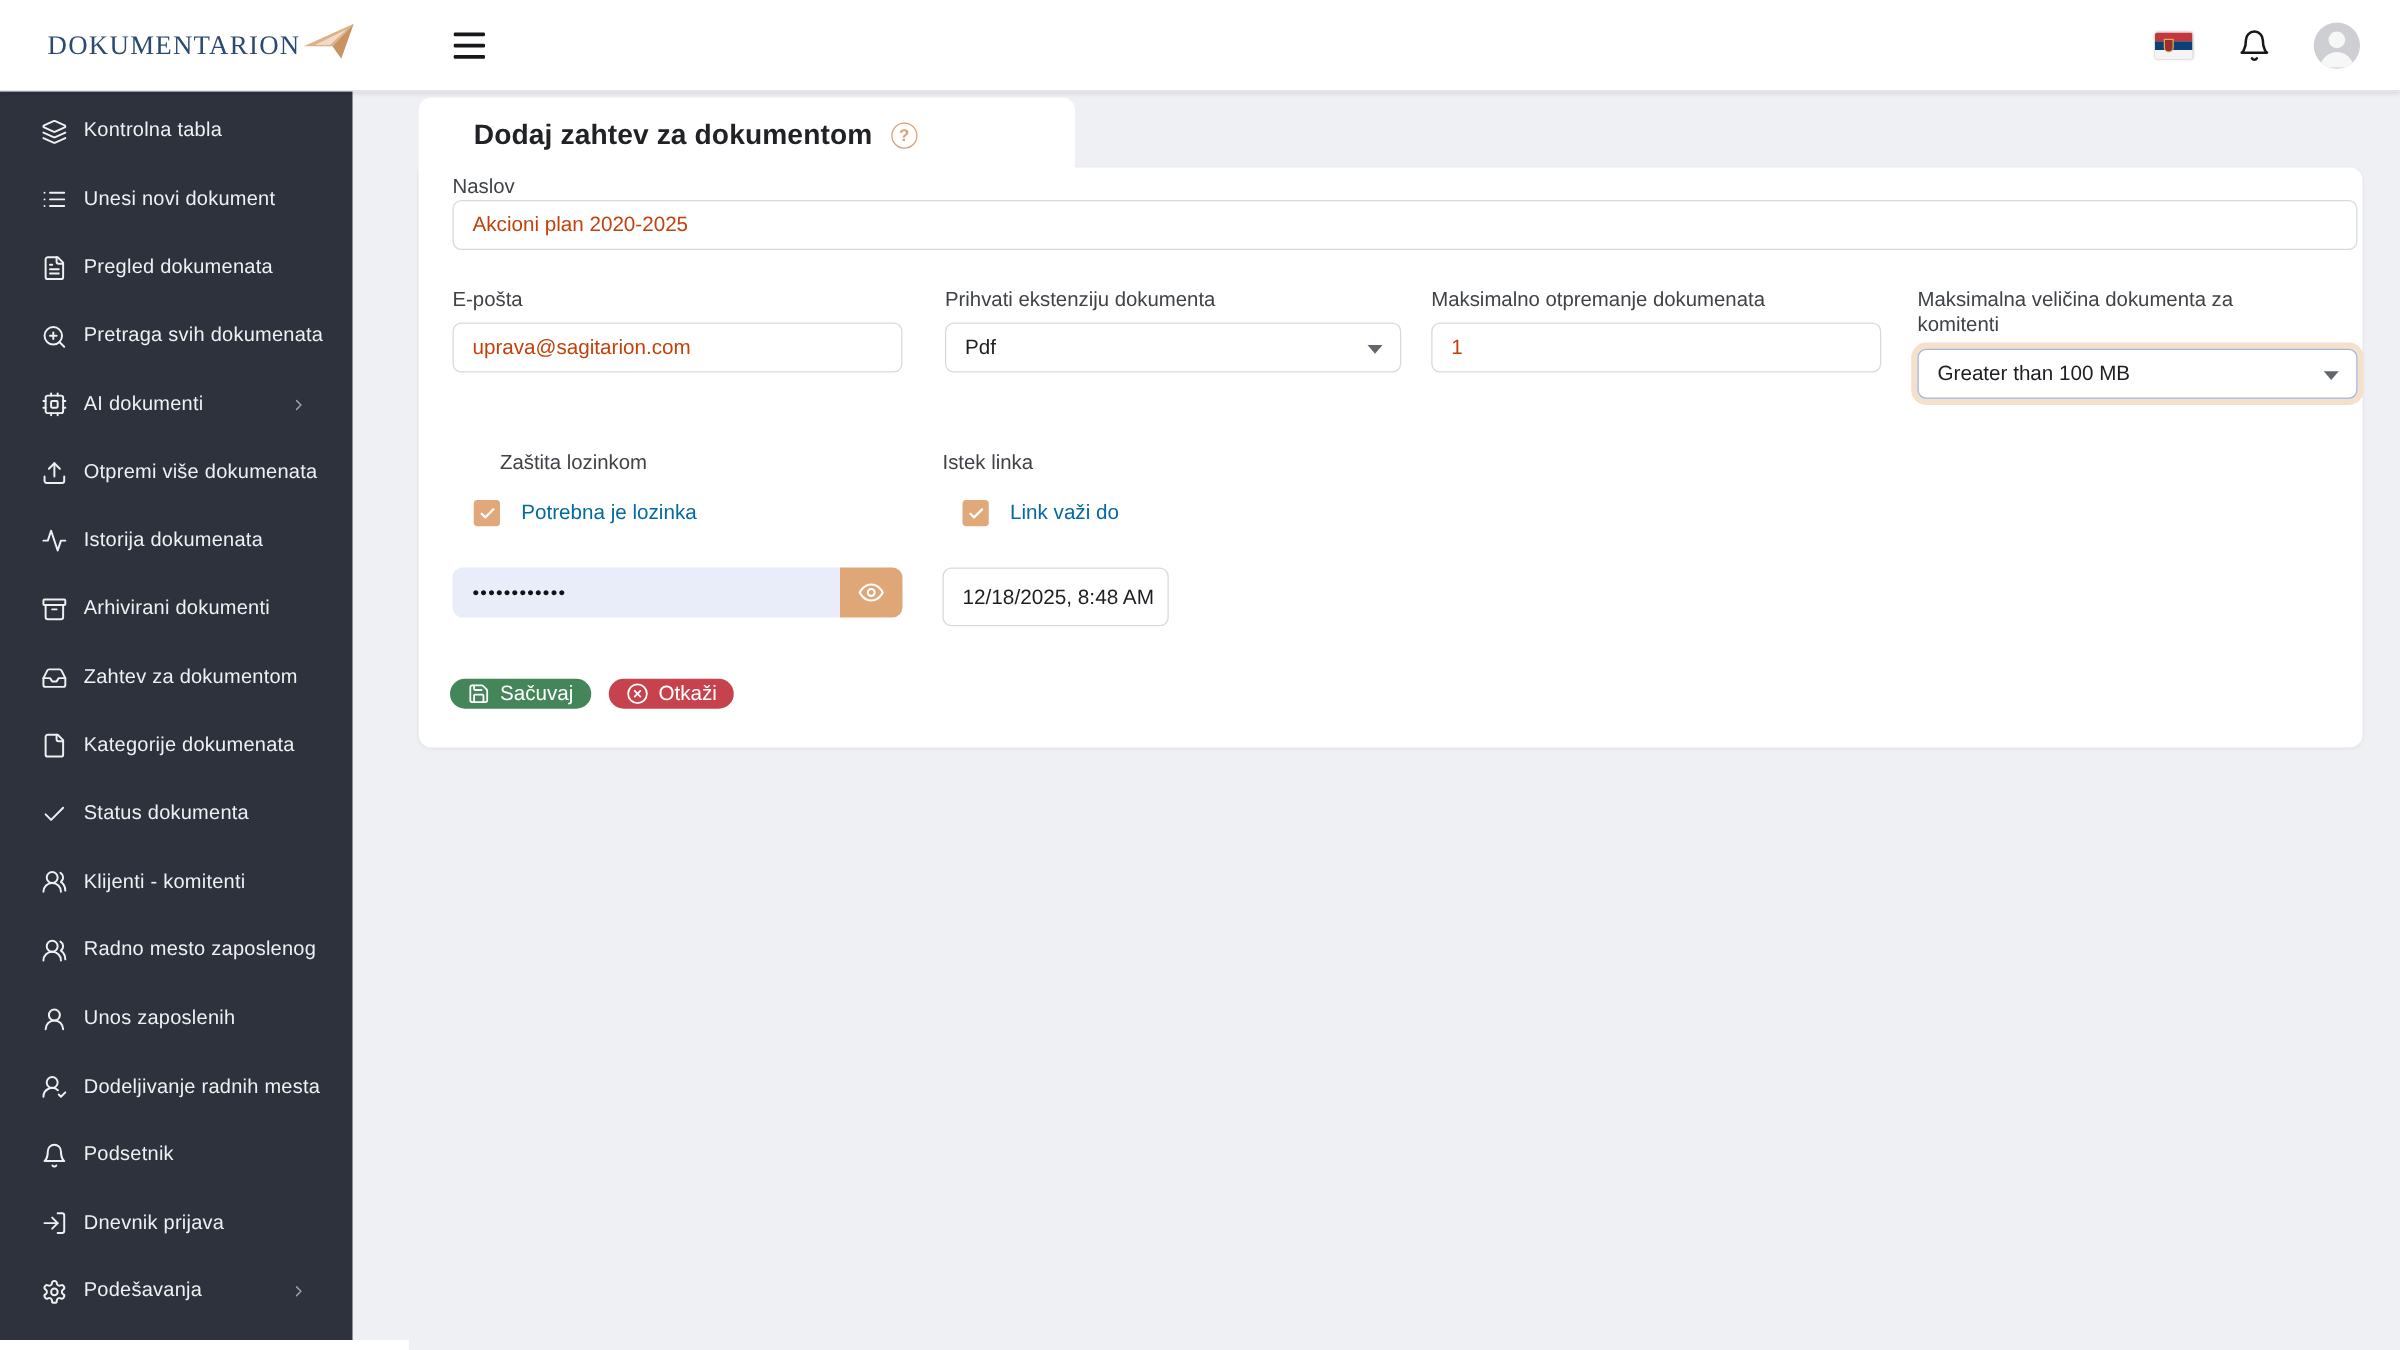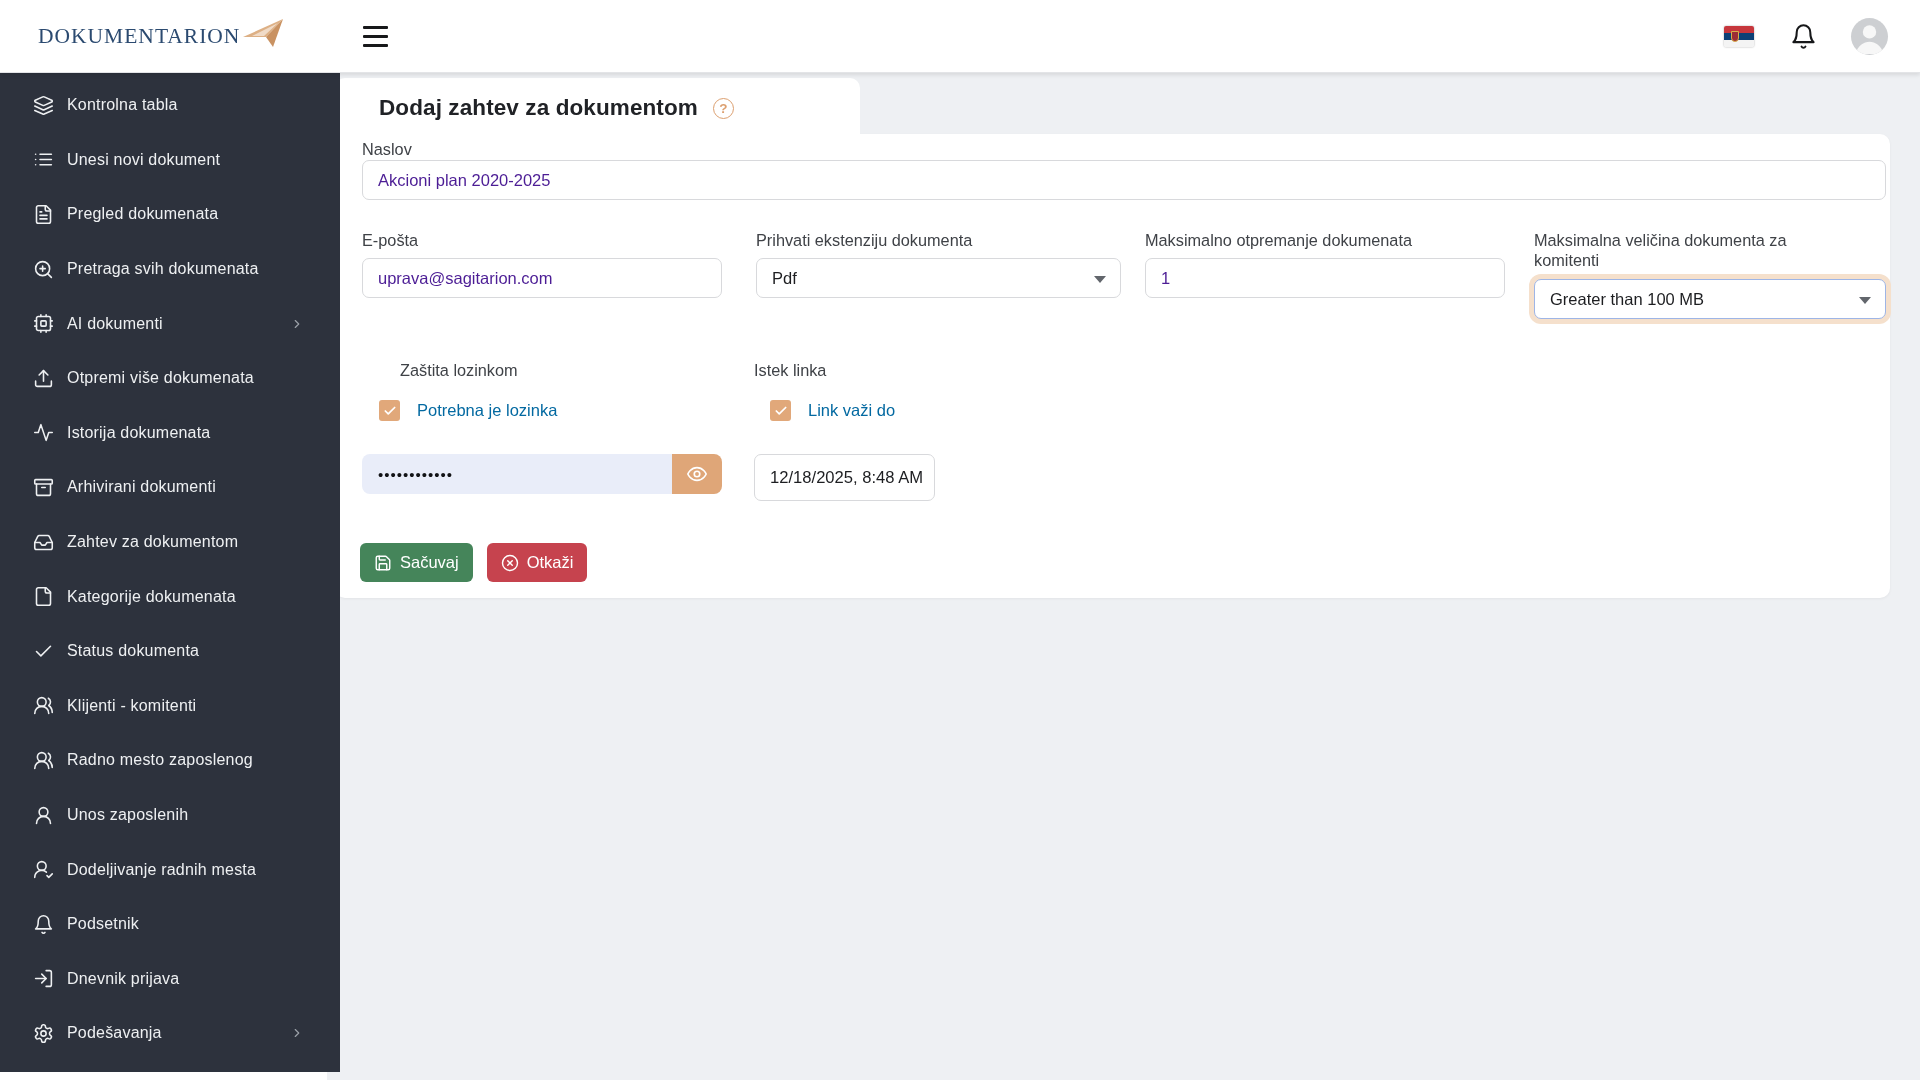--- a/index.html
+++ b/index.html
@@ -23,21 +23,21 @@
   .flag .s1 { height:7px; background:#c6363c; }
   .flag .s2 { height:7px; background:#0c4076; }
   .flag .s3 { height:7px; background:#f4f4f4; }
   .flag .emblem { position:absolute; left:7px; top:5px; width:8px; height:11px; background:#9c2d36;
     border:1px solid #d8b04a; border-radius:0 0 4px 4px; }
   .bell-wrap { margin-left:36px; background:none; border:none; cursor:pointer; display:flex; }
   .avatar { margin-left:34px; width:37px; height:37px; border-radius:50%; background:#cdcfd2;
     overflow:hidden; border:none; cursor:pointer; display:block; }
 
   
-  .sidebar { position:absolute; left:0; top:73px; width:340px; height:999px; background:#2d323d;
+  .sidebar { position:absolute; left:0; top:73px; width:282px; height:999px; background:#2d323d;
     padding-top:5px; z-index:20; }
   .side-item { position:relative; height:54.6px; display:flex; align-items:center;
     padding-left:33px; color:#eef0f2; cursor:pointer; }
   .side-item svg { flex:0 0 auto; }
   .side-item .lbl { margin-left:13px; font-size:16px; letter-spacing:.2px; white-space:nowrap; }
   .side-item .chev { position:absolute; right:36px; top:50%; transform:translateY(-50%);
     color:#9ba0a8; display:flex; }
   .side-strip { position:absolute; left:0; top:1072px; width:327px; height:8px; background:#ffffff; }
 
   
@@ -46,21 +46,21 @@
   .page-title { font-size:22.5px; font-weight:700; color:#202226; letter-spacing:.1px; }
   .help-icon { margin-left:15px; width:21px; height:21px; border:1.6px solid #dc9f6f; border-radius:50%;
     color:#dc9f6f; font-size:13.5px; font-weight:700; display:flex; align-items:center;
     justify-content:center; cursor:pointer; }
   .form-card { position:absolute; left:335px; top:134px; width:1555px; height:464px; background:#ffffff;
     border-radius:0 10px 10px 10px; box-shadow:0 1px 3px rgba(0,0,0,.05); z-index:4; }
 
   .fgroup { position:absolute; }
   .flabel { font-size:16.3px; color:#3f4247; line-height:20px; }
   .tinput { display:flex; align-items:center; height:40px; background:#fff; border:1px solid #d8d9dc;
-    border-radius:7px; padding-left:15px; font-size:16.5px; color:#4c1d95; white-space:nowrap;
+    border-radius:7px; padding-left:15px; font-size:16.5px; color:#c2410c; white-space:nowrap;
     overflow:hidden; }
   .select { display:flex; align-items:center; height:40px; background:#fff; border:1px solid #d8d9dc;
     border-radius:7px; padding-left:15px; font-size:16.5px; color:#1d1e21; position:relative;
     cursor:pointer; }
   .caret { position:absolute; right:14px; top:50%; margin-top:-2px; width:0; height:0;
     border-left:6px solid transparent; border-right:6px solid transparent;
     border-top:7px solid #62666c; }
   .select.hl { border:1.5px solid #9eb5e6; box-shadow:0 0 0 5px #f5e0cc; }
 
   .cbx-row { display:flex; align-items:center; }
@@ -73,21 +73,21 @@
     display:flex; align-items:center; padding-left:16px; font-size:15px; letter-spacing:1px;
     color:#121316; overflow:hidden; white-space:nowrap; }
   .eye-btn { width:50px; height:40px; background:#dfa678; border:none; border-radius:0 8px 8px 0;
     display:flex; align-items:center; justify-content:center; cursor:pointer; color:#ffffff; }
 
   .date-field { width:181px; height:47px; background:#fff; border:1px solid #d8d9dc; border-radius:7px;
     display:flex; align-items:center; padding-left:15px; font-size:16.6px; color:#1d1e21;
     white-space:nowrap; overflow:hidden; cursor:pointer; }
 
   .btn-row { display:flex; gap:14px; }
-  .btn { height:39px; border:none; border-radius:6px; color:#fff; font-size:16.5px; font-weight:500;
+  .btn { height:24px; border:none; border-radius:18px; color:#fff; font-size:16.5px; font-weight:500;
     display:flex; align-items:center; gap:8px; padding:0 14px; cursor:pointer;
     font-family:"Liberation Sans", sans-serif; }
   .btn-save { background:#45855a; }
   .btn-cancel { background:#c6434e; }
 </style>
 </head>
 <body>
 
 <header class="topbar">
   <div class="logo-area">

